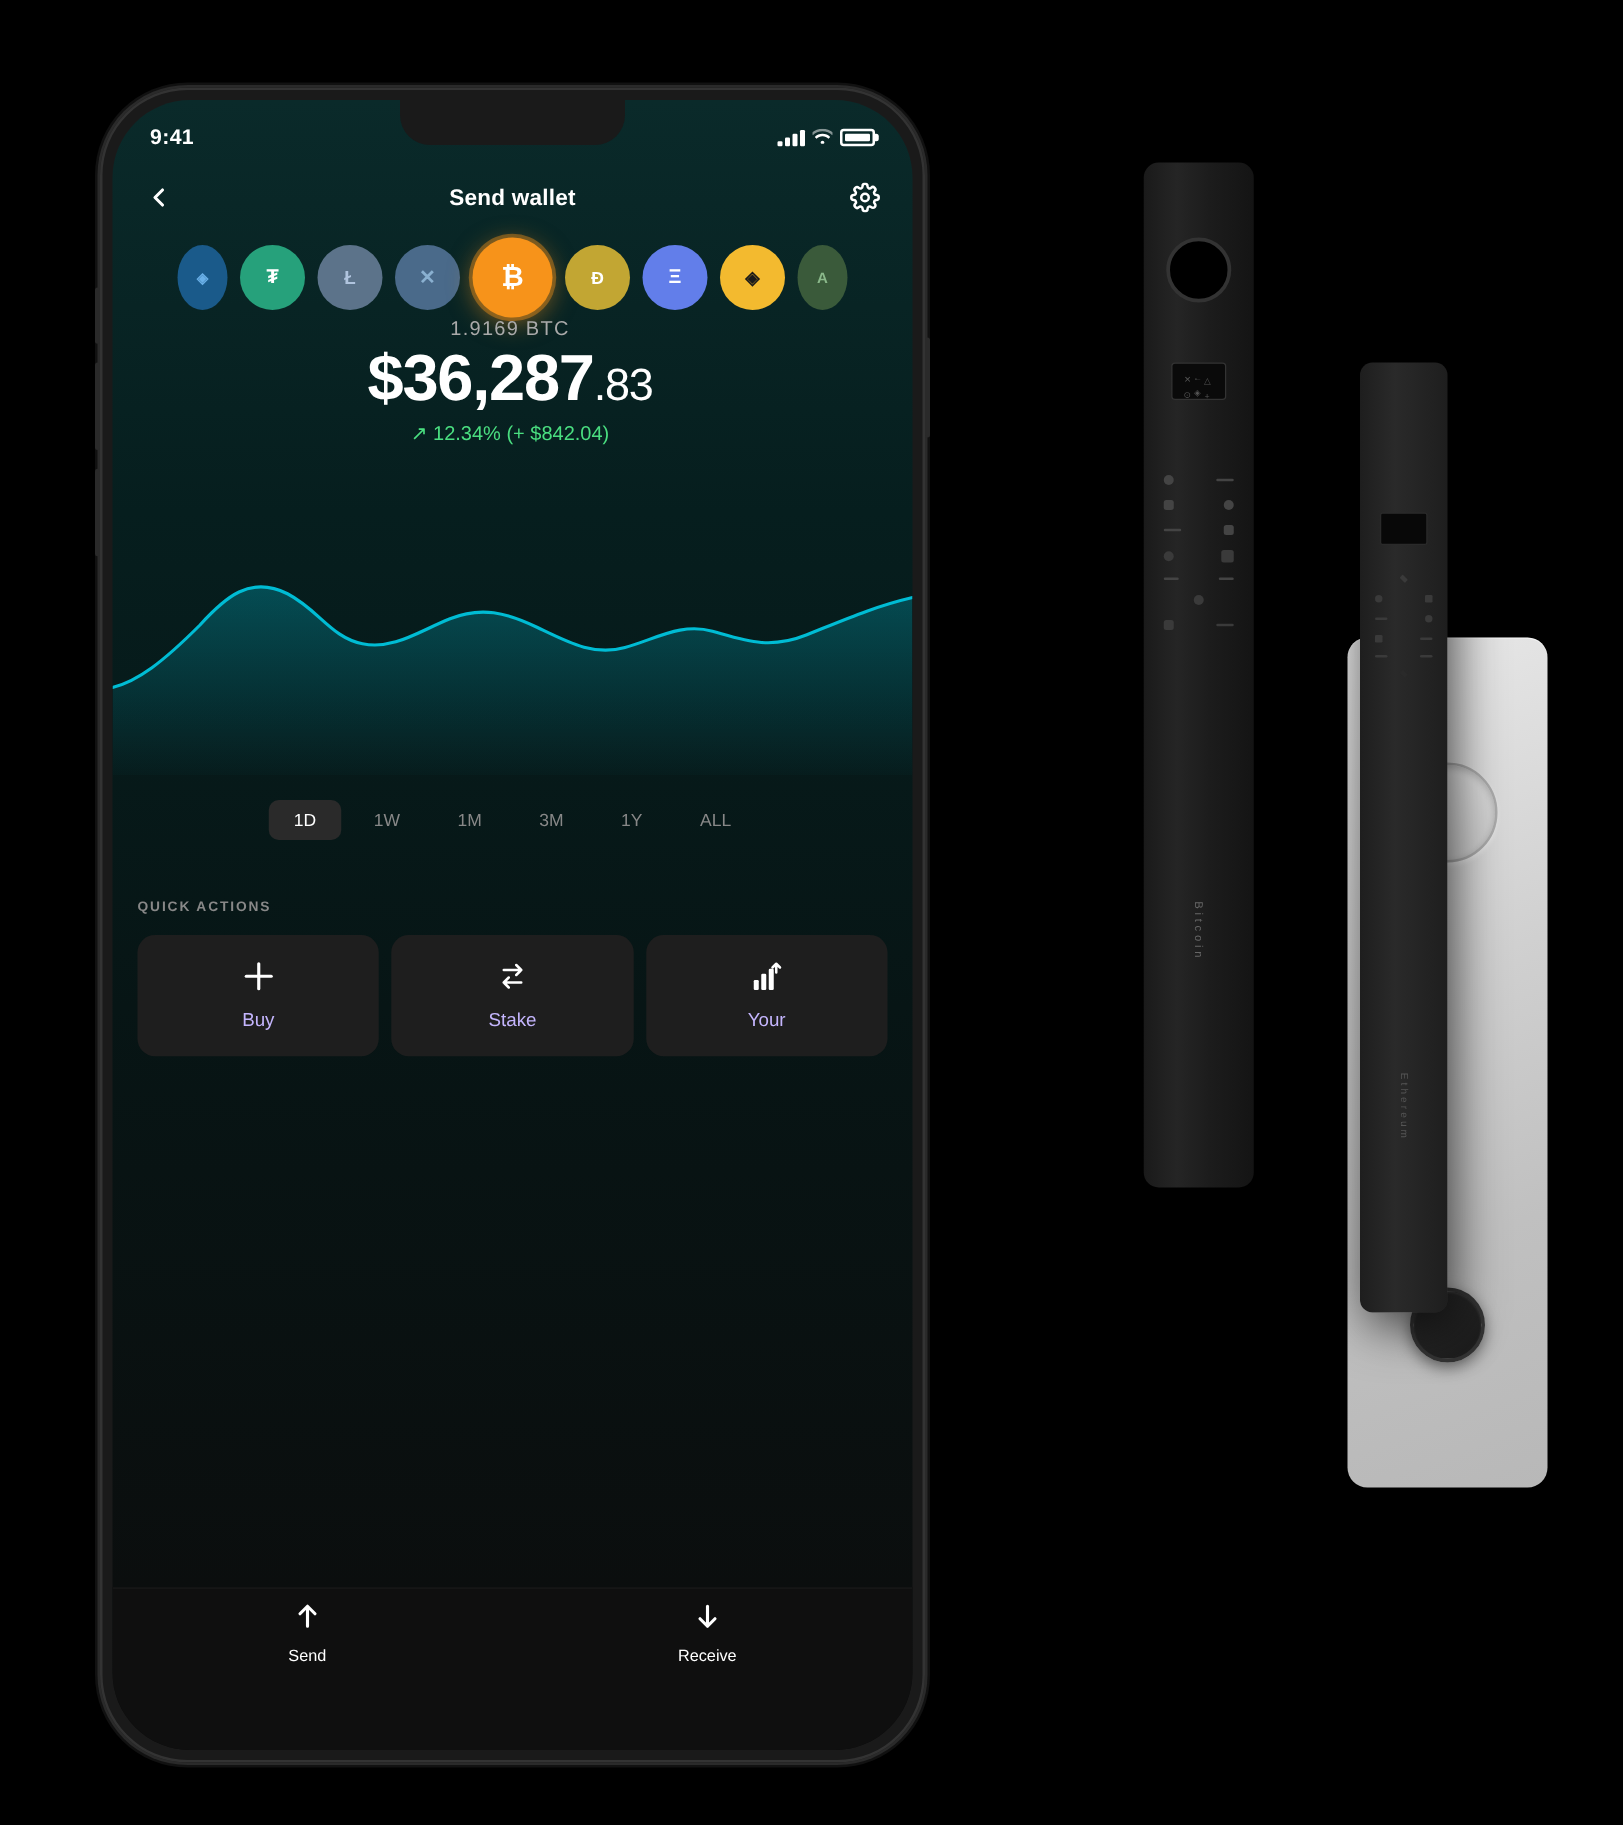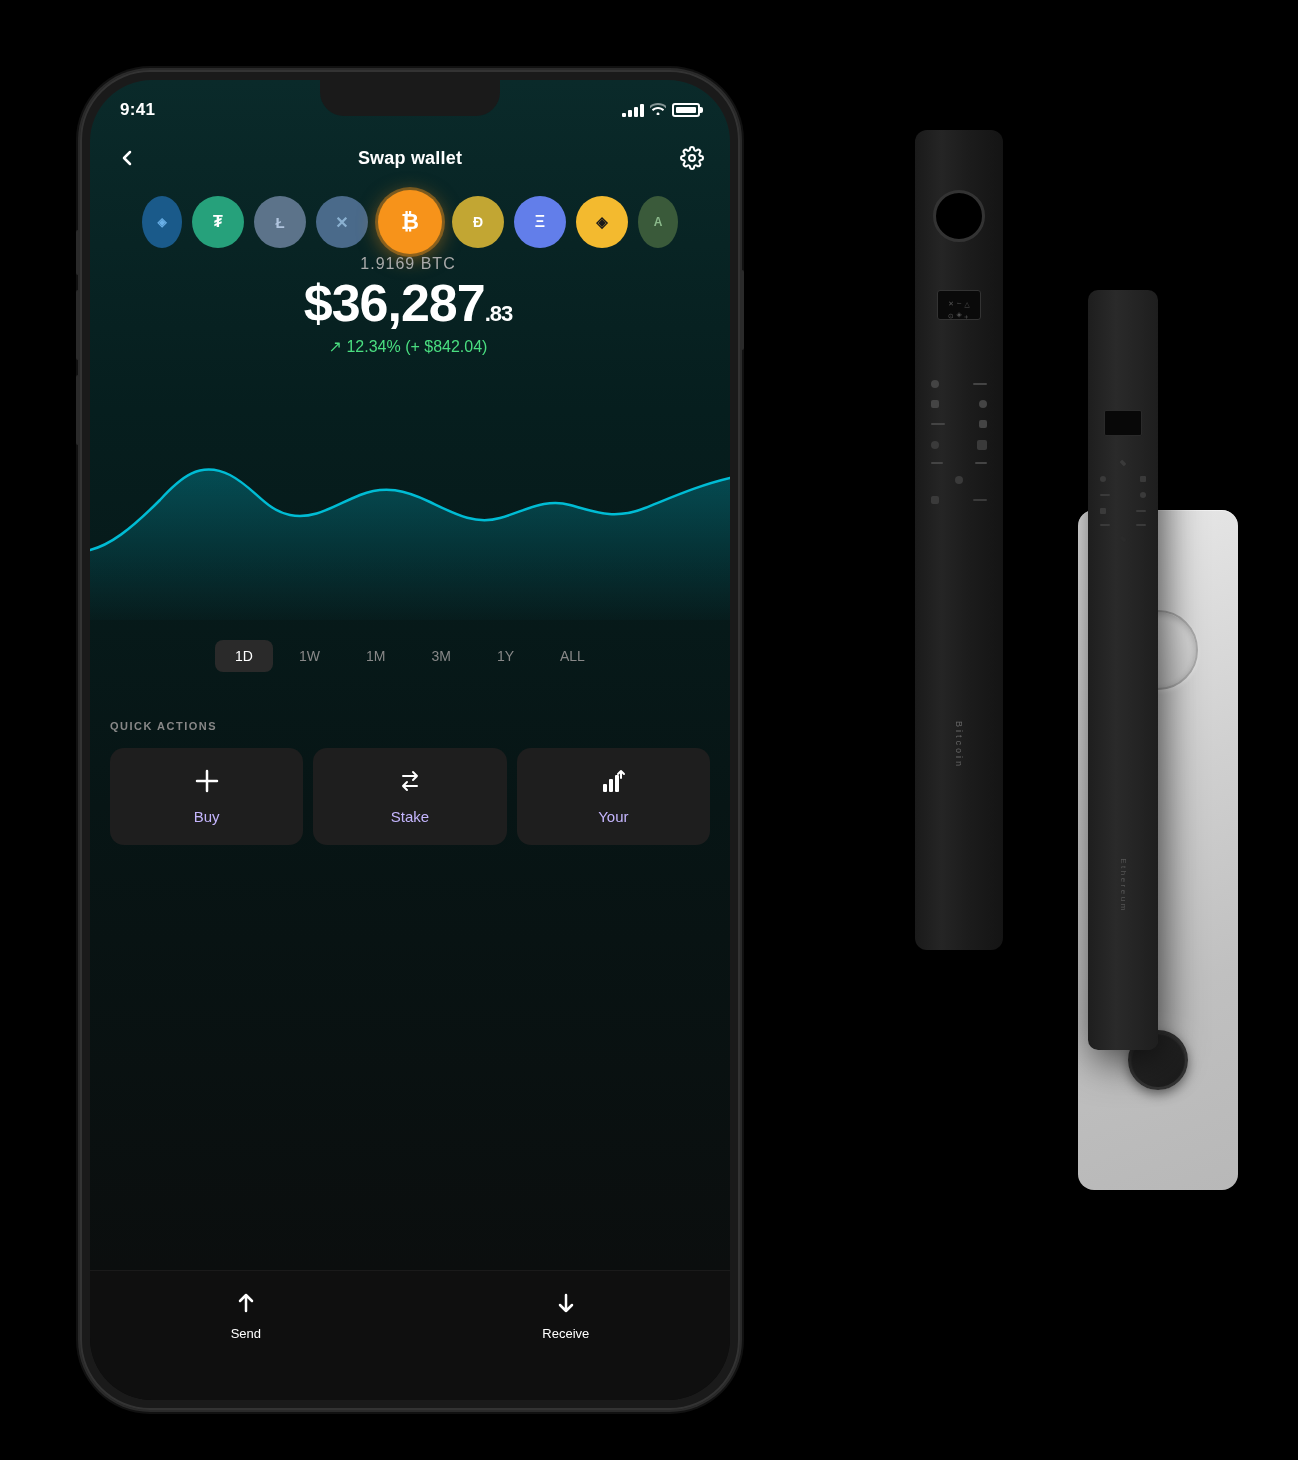--- a/index.html
+++ b/index.html
@@ -224,22 +224,22 @@
 
     .usd-amount {
       font-size: 52px;
       font-weight: 700;
       color: #fff;
       letter-spacing: -1px;
       line-height: 1;
     }
 
     .usd-cents {
-      font-size: 22px;
-      font-weight: 700;
+      font-size: 36px;
+      font-weight: 400;
     }
 
     .percent-change {
       margin-top: 8px;
       font-size: 16px;
       color: #4ade80;
       font-weight: 500;
     }
 
     
@@ -333,21 +333,21 @@
       position: absolute;
       bottom: 0;
       left: 0;
       right: 0;
       height: 130px;
       background: #0f0f0f;
       border-top: 1px solid #1a1a1a;
       display: flex;
       align-items: flex-start;
       justify-content: space-around;
-      padding-top: 20px;
+      padding-top: 10px;
     }
 
     .nav-item {
       display: flex;
       flex-direction: column;
       align-items: center;
       gap: 6px;
       cursor: pointer;
     }
 
@@ -554,21 +554,21 @@
           </div>
         </div>
       </div>
 
       <div class="app-header">
         <div class="back-btn">
           <svg width="20" height="20" viewBox="0 0 20 20" fill="none">
             <path d="M12 4L6 10L12 16" stroke="white" stroke-width="2.5" stroke-linecap="round" stroke-linejoin="round"></path>
           </svg>
         </div>
-        <span class="header-title">Swap wallet</span>
+        <span class="header-title">Send wallet</span>
         <div class="settings-btn">
           <svg class="gear-svg" viewBox="0 0 24 24" fill="none" stroke="white" stroke-width="2">
             <circle cx="12" cy="12" r="3"></circle>
             <path d="M19.4 15a1.65 1.65 0 00.33 1.82l.06.06a2 2 0 010 2.83 2 2 0 01-2.83 0l-.06-.06a1.65 1.65 0 00-1.82-.33 1.65 1.65 0 00-1 1.51V21a2 2 0 01-4 0v-.09A1.65 1.65 0 009 19.4a1.65 1.65 0 00-1.82.33l-.06.06a2 2 0 01-2.83-2.83l.06-.06A1.65 1.65 0 004.68 15a1.65 1.65 0 00-1.51-1H3a2 2 0 010-4h.09A1.65 1.65 0 004.6 9a1.65 1.65 0 00-.33-1.82l-.06-.06a2 2 0 012.83-2.83l.06.06A1.65 1.65 0 009 4.68a1.65 1.65 0 001-1.51V3a2 2 0 014 0v.09a1.65 1.65 0 001 1.51 1.65 1.65 0 001.82-.33l.06-.06a2 2 0 012.83 2.83l-.06.06A1.65 1.65 0 0019.4 9a1.65 1.65 0 001.51 1H21a2 2 0 010 4h-.09a1.65 1.65 0 00-1.51 1z"></path>
           </svg>
         </div>
       </div>
 
       <div class="crypto-row">
 

